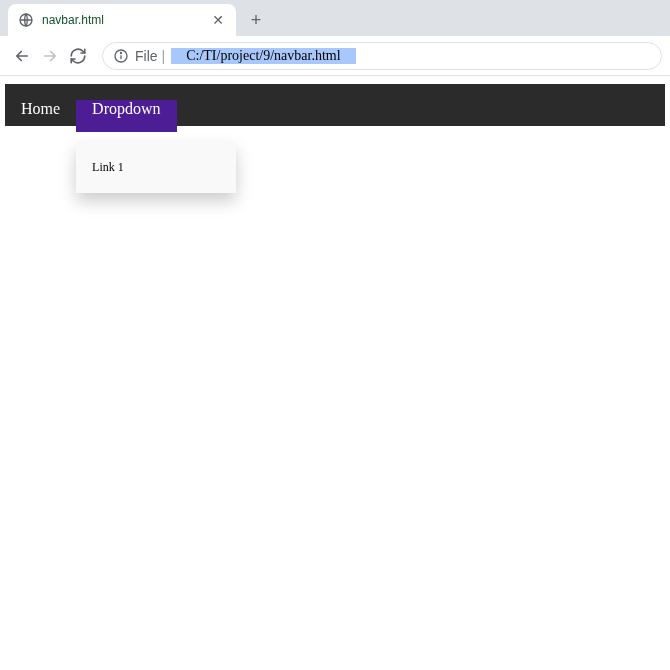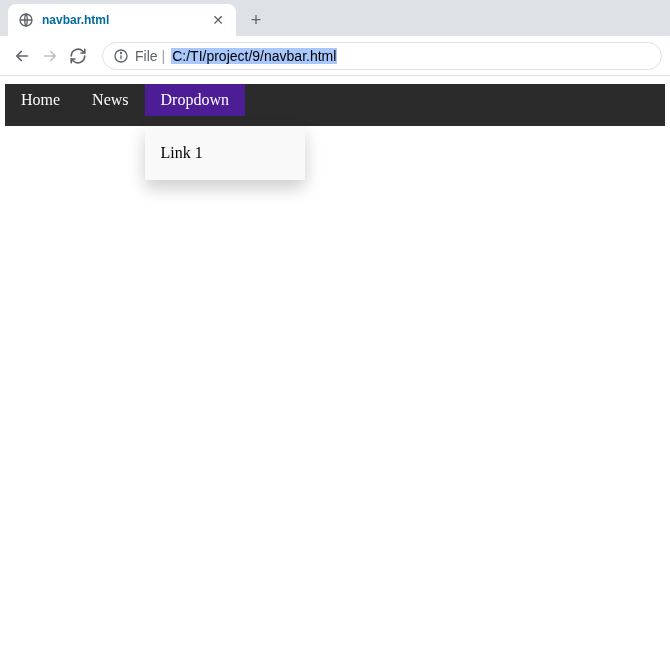--- a/index.html
+++ b/index.html
@@ -34,26 +34,25 @@
       width: 16px;
       height: 16px;
       margin-right: 8px;
       display: flex;
       align-items: center;
       justify-content: center;
     }
     .tab-favicon svg { width: 16px; height: 16px; }
     .tab-title {
       font-size: 12px;
-      color: #0369a1;
+      color: #14532d;
       flex: 1;
       white-space: nowrap;
       overflow: hidden;
       text-overflow: ellipsis;
-      font-weight: bold;
     }
     .tab-close {
       width: 16px;
       height: 16px;
       display: flex;
       align-items: center;
       justify-content: center;
       cursor: pointer;
       color: #5f6368;
       font-size: 14px;
@@ -121,63 +120,64 @@
       margin-right: 4px;
     }
     .file-sep {
       color: #9aa0a6;
       margin-right: 6px;
     }
     .url-text {
       background: #a8c7fa;
       color: #000;
       font-size: 14px;
-      padding: 0 1px;
+      padding: 0 15px;
+      font-family: Liberation Serif, serif;
     }
 
     
     .page {
       background: #fff;
       position: relative;
     }
     .navbar {
       background: #2b2b2b;
       display: flex;
       height: 42px;
       margin: 8px 5px 0 5px;
     }
     .nav-item {
       color: #fff;
       font-family: "Times New Roman", serif;
       font-size: 16px;
       padding: 0 16px;
       display: flex;
-      align-items: center;
       cursor: pointer;
       height: 32px;
+      margin-top: 16px;
     }
     .nav-item.active {
       background: #4c1d95;
     }
     .dropdown {
       position: relative;
     }
     .dropdown-menu {
       position: absolute;
       top: 42px;
       left: 0;
       background: #f9f9f9;
       min-width: 160px;
       box-shadow: 0 8px 16px rgba(0,0,0,0.2);
       z-index: 10;
     }
     .dropdown-link {
       color: #000;
       font-family: "Times New Roman", serif;
-      font-size: 16px;
+      font-size: 12px;
       padding: 18px 16px;
       display: block;
       cursor: pointer;
     }
   </style>
 </head>
 <body>
 
 <div class="browser-chrome">
   <div class="tab">
@@ -224,23 +224,20 @@
     <span class="file-sep">|</span>
     <span class="url-text">C:/TI/project/9/navbar.html</span>
   </div>
 </div>
 
 <div class="page">
   <div class="navbar">
     <div class="nav-item">
       <span>Home</span>
     </div>
-    <div class="nav-item">
-      <span>News</span>
-    </div>
     <div class="nav-item active dropdown">
       <span>Dropdown</span>
       <div class="dropdown-menu">
         <a class="dropdown-link">
           <span>Link 1</span>
         </a>
       </div>
     </div>
   </div>
 </div>

